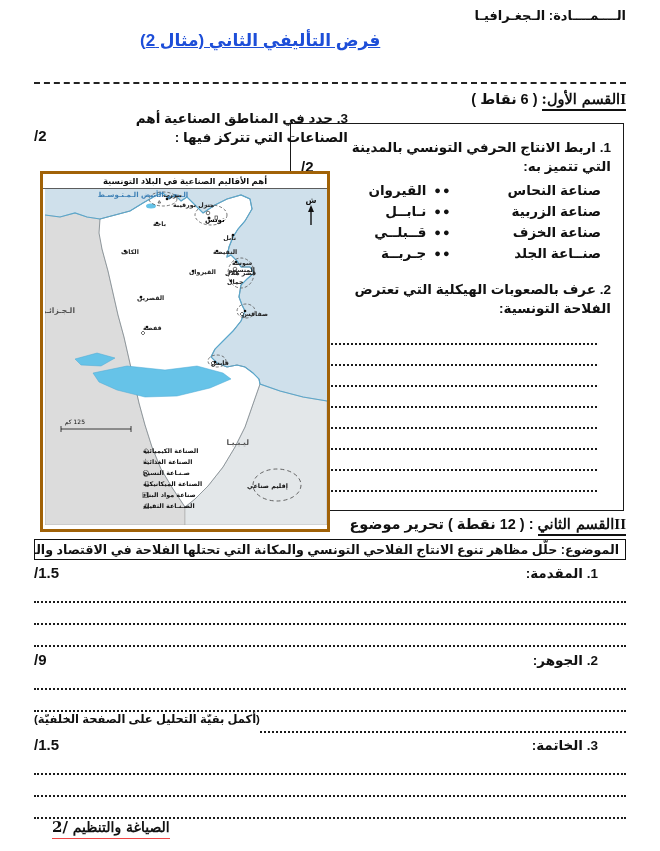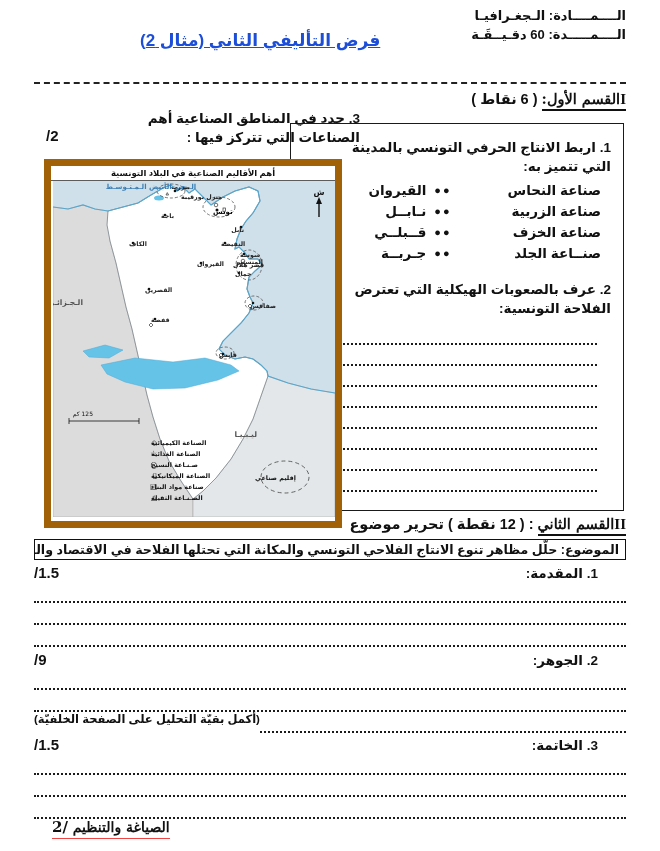--- a/index.html
+++ b/index.html
@@ -30,25 +30,25 @@
   .qmark{position:absolute;left:0;bottom:0;font-size:15px;font-weight:bold;direction:ltr;}
   .match{margin:4px 10px 0 22px;}
   .match-row{display:flex;justify-content:space-between;font-size:13.5px;font-weight:bold;line-height:21px;}
   .craft{display:flex;justify-content:space-between;width:158px;}
   .city{display:flex;gap:8px;width:118px;}
   .dot-b{font-size:11px;}
   .q2wrap{margin-top:16px;}
   .ansline{border-bottom:2.2px dotted #1b1b1b;height:19px;}
   .box-lines{margin:6px 14px 0 10px;}
   
-  .leftcol{position:absolute;left:12px;top:-4px;width:314px;}
+  .leftcol{position:absolute;left:0;top:-4px;width:314px;}
   .q3{position:relative;padding-left:44px;}
   .q3 .qmark{bottom:2px;}
   
-  .mapbox{margin-top:12px;margin-right:18px;width:284px;border:7px solid #a16207;background:#fff;}
+  .mapbox{margin-top:24px;margin-right:18px;width:284px;border:3px solid #a16207;background:#fff;}
   .map-title{font-size:8.5px;font-weight:bold;text-align:center;border-bottom:1px solid #5c5c5c;padding:2px 0;}
   svg text{font-family:"DejaVu Sans","Liberation Sans",sans-serif;}
   .city-lbl{font-size:6.3px;fill:#222;font-weight:bold;}
   .city-lbl-b{font-size:7px;fill:#000;font-weight:bold;}
   .sea-lbl{font-size:7px;fill:#3c7fb5;font-weight:bold;letter-spacing:1.5px;}
   .neigh-lbl{font-size:7.5px;fill:#555;font-weight:bold;letter-spacing:2px;}
   .leg-lbl{font-size:6.4px;fill:#111;font-weight:bold;}
   .leg-sym{font-size:7.5px;fill:#111;}
   .scale-lbl{font-size:6px;fill:#111;}
   
@@ -65,21 +65,20 @@
     border-bottom:1px solid #ef4444;padding-bottom:2px;display:inline-block;
   }
 </style>
 </head>
 <body>
 
 <div class="page">
 
   <div class="hdr">
     <div class="hdr-line">الــــمــــادة: الـجغـرافيـا</div>
-    <div class="hdr-line">الــــمـــــدة: 60 دقـيــقَـة</div>
     <div class="doc-title">فرض التأليفي الثاني (مثال 2)</div>
   </div>
   <div class="dash-sep"></div>
 
   <div class="sec-head">
     <span class="sec-name"><span class="roman">I</span><span>القسم الأول:</span></span>
     <span>( 6 نقاط )</span>
   </div>
 
   <div class="cols">

